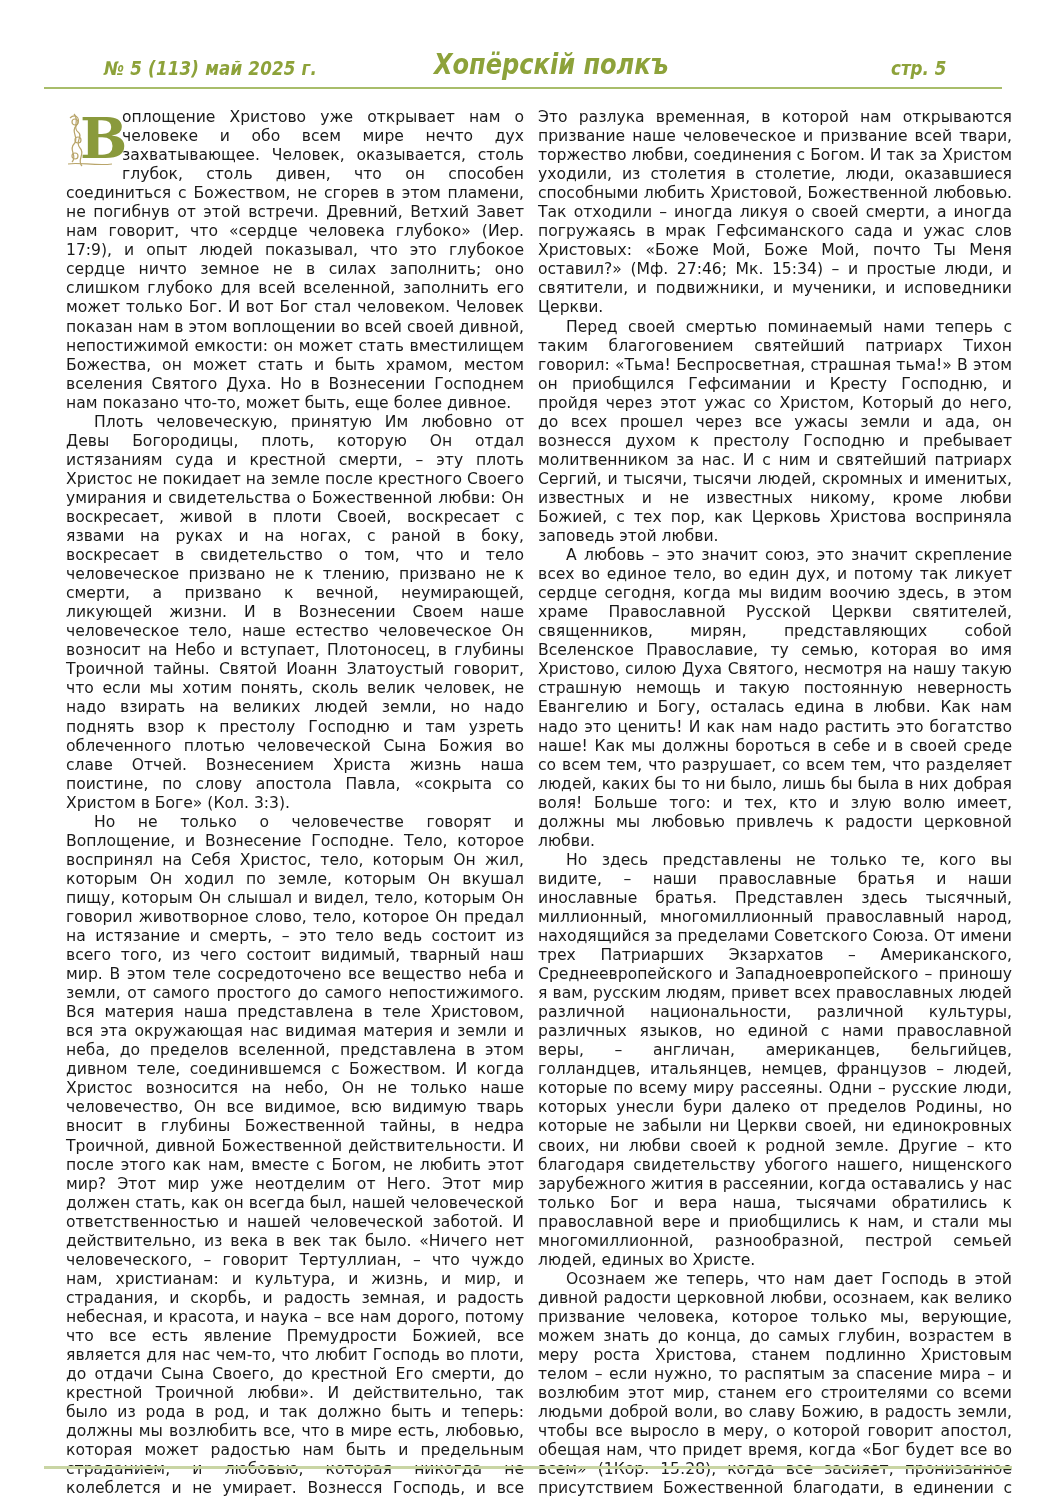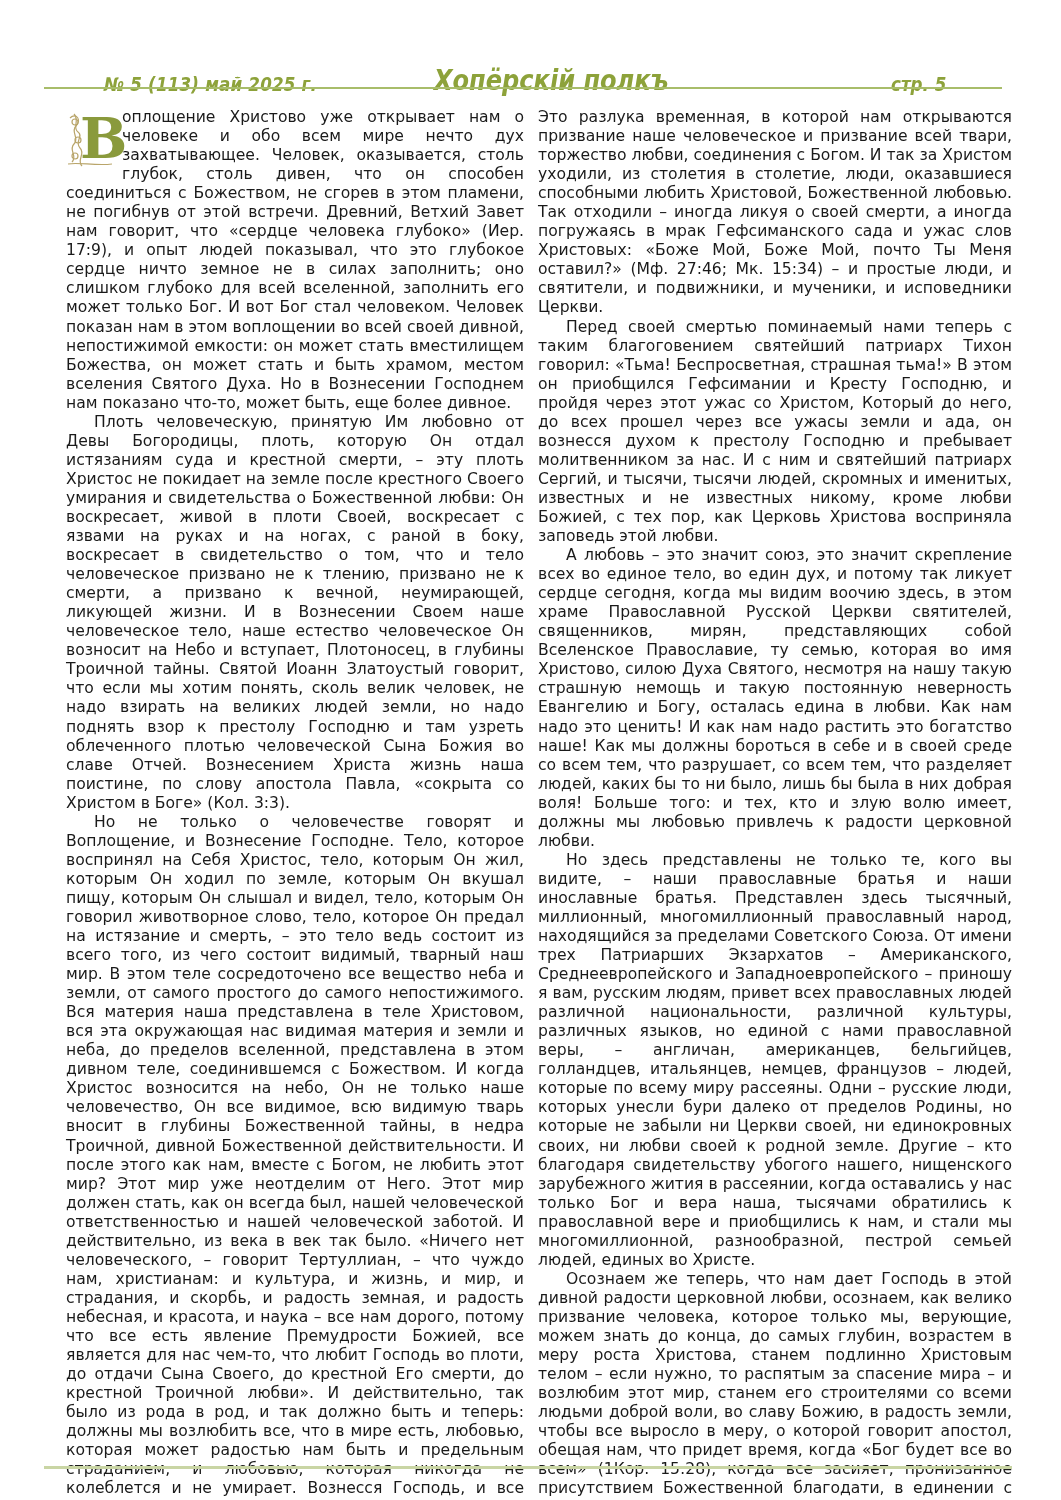--- a/index.html
+++ b/index.html
@@ -1,17 +1,17 @@
 <!DOCTYPE html>
 <html><head>
 <meta charset="utf-8">
 <style>
   html, body { margin: 0; padding: 0; background: #ffffff; }
   body { width: 1061px; height: 1500px; position: relative; overflow: hidden; font-family: "DejaVu Sans", sans-serif; color: #1a1a1a; }
-  .header { position: absolute; left: 44px; top: 56px; width: 968px; height: 48px; }
+  .header { position: absolute; left: 44px; top: 40px; width: 968px; height: 48px; }
   .hdr-issue { position: absolute; left: 60px; top: 17px; font-family: "DejaVu Sans", sans-serif; font-weight: bold; font-style: italic; font-size: 19px; color: #8da23a; transform: scaleX(0.88); transform-origin: left center; letter-spacing: 0.2px; }
   .hdr-title { position: absolute; left: 390px; top: 8px; font-family: "DejaVu Sans", sans-serif; font-weight: bold; font-style: italic; font-size: 28px; color: #8da23a; transform: scaleX(0.86); transform-origin: left center; }
   .hdr-page { position: absolute; left: 847px; top: 17px; font-family: "DejaVu Sans", sans-serif; font-weight: bold; font-style: italic; font-size: 19px; color: #8da23a; transform: scaleX(0.88); transform-origin: left center; }
   .rule-top { position: absolute; left: 44px; top: 87px; width: 958px; height: 2px; background: #a8bd6a; }
   .rule-bottom { position: absolute; left: 44px; top: 1466px; width: 968px; height: 3px; background: #c9d5a4; }
   .col { position: absolute; top: 108px; font-size: 15.6px; line-height: 19.05px; text-align: justify; hyphens: manual; }
   .col1 { left: 66px; width: 458px; }
   .col2 { left: 538px; width: 474px; }
   .col p { margin: 0; text-indent: 28px; }
   .col p.noindent { text-indent: 0; }

